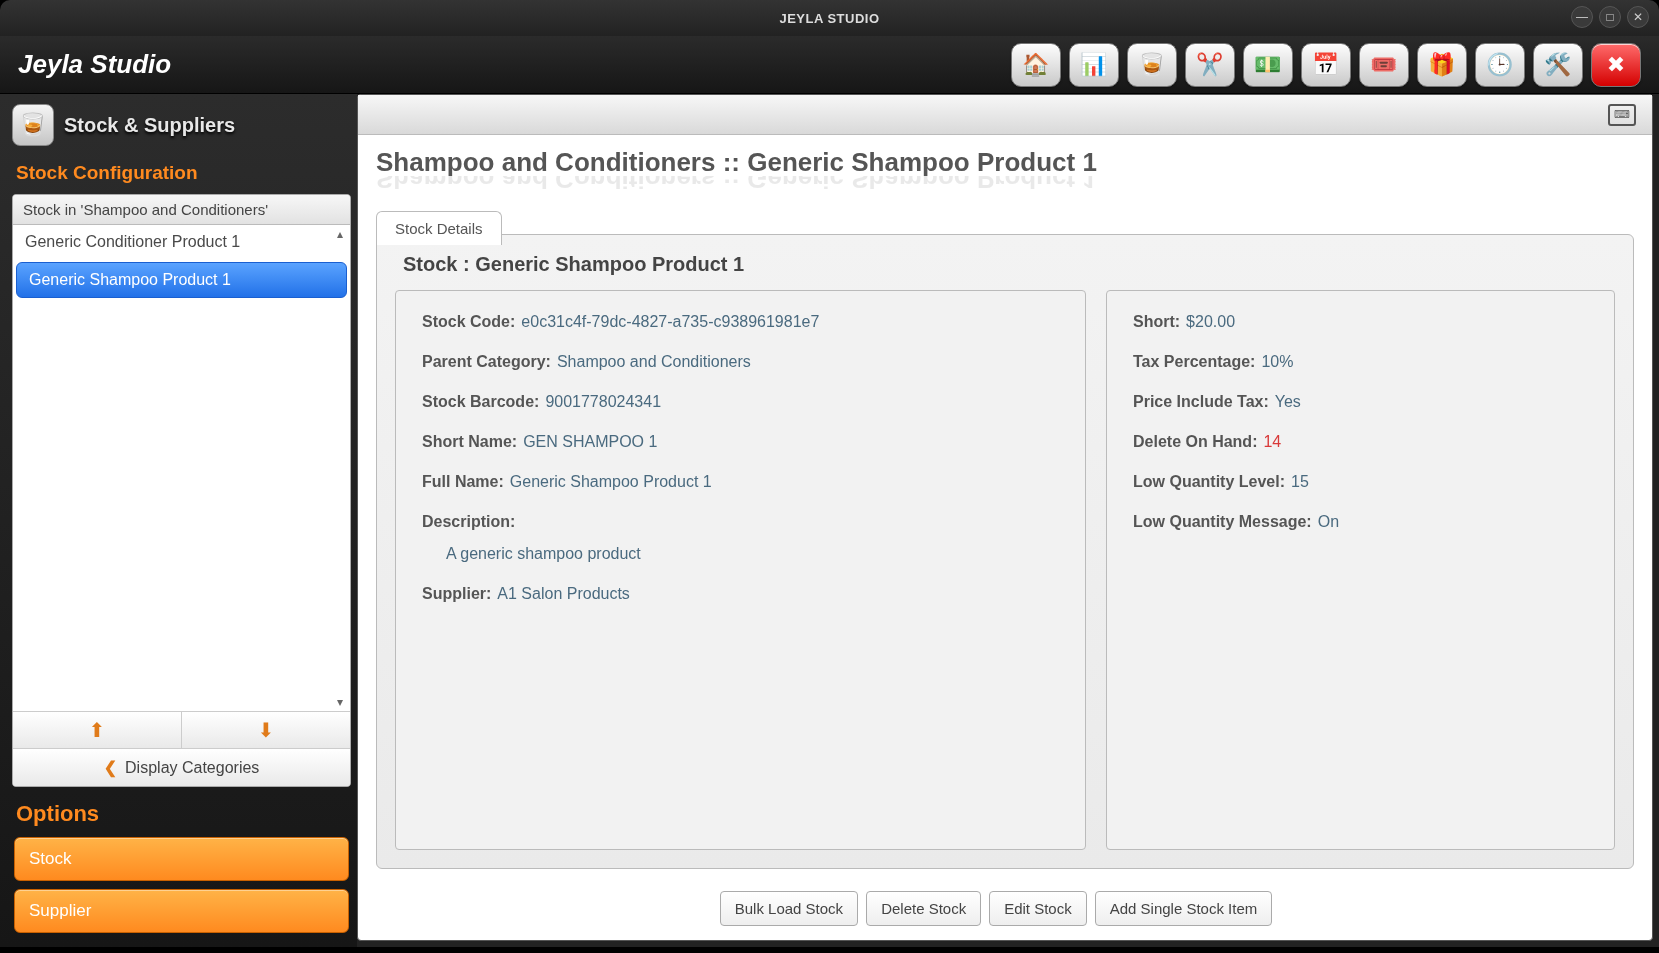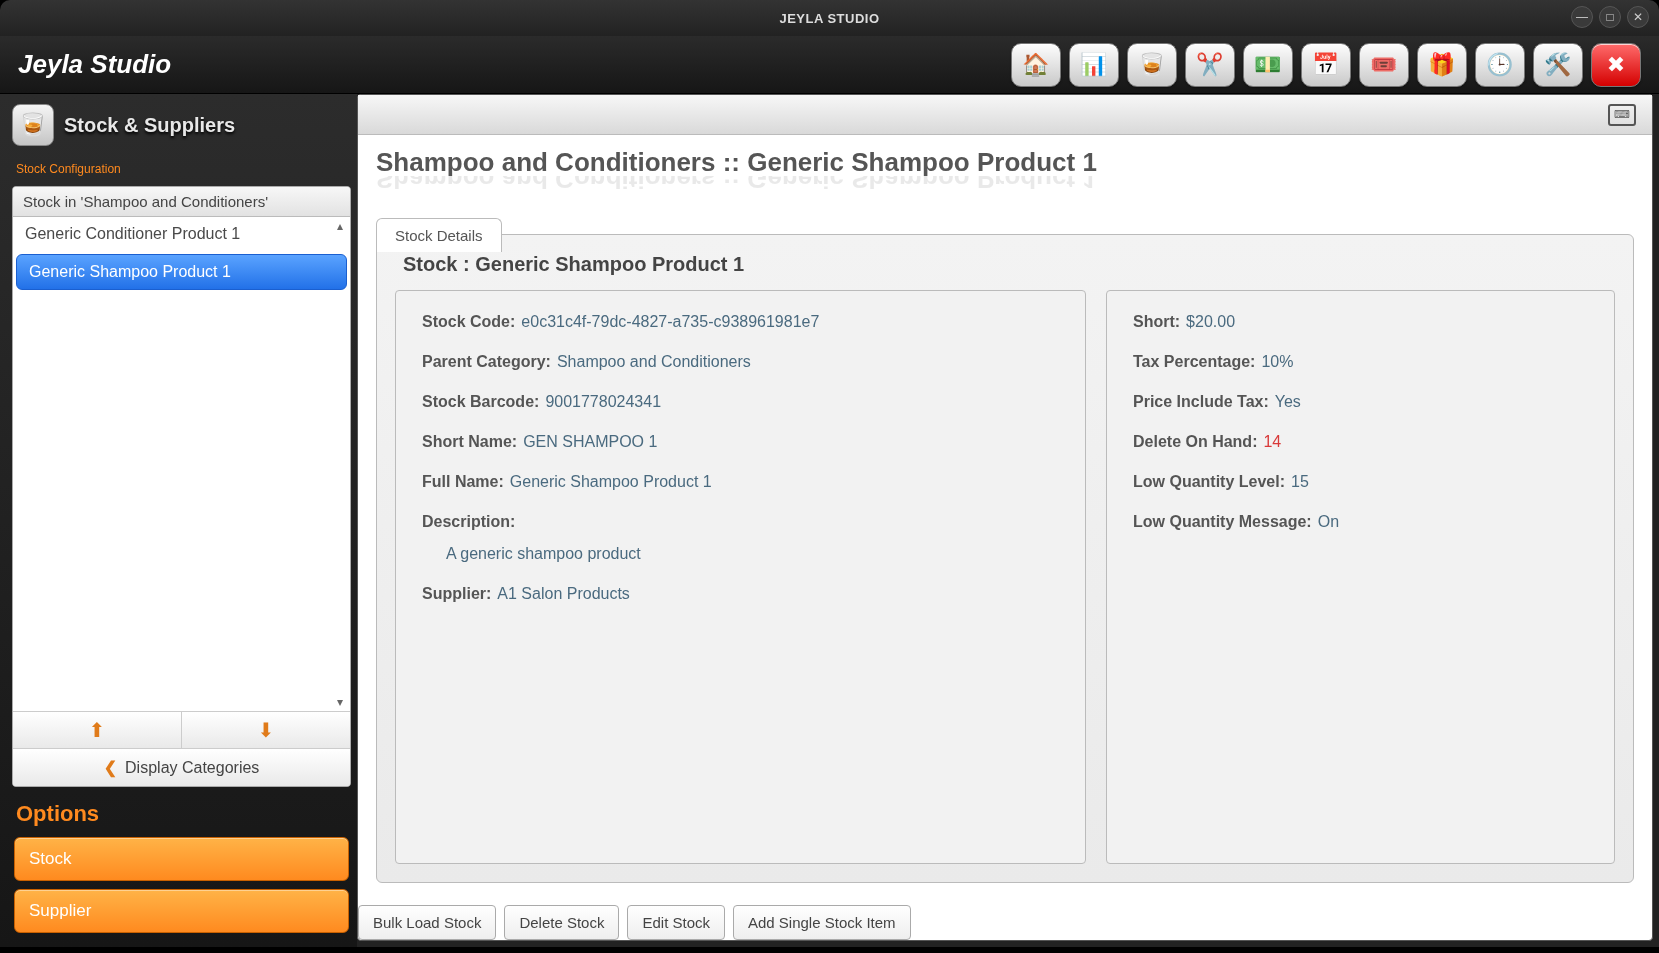--- a/index.html
+++ b/index.html
@@ -19,21 +19,21 @@
 .toolbar{display:flex;gap:8px}
 .tbtn{width:50px;height:44px;border-radius:10px;background:linear-gradient(#fdfdfd,#c9c9c9);border:1px solid #777;display:flex;align-items:center;justify-content:center;box-shadow:inset 0 1px 0 rgba(255,255,255,0.7),0 1px 2px rgba(0,0,0,0.4);cursor:pointer;font-size:22px}
 .tbtn.red{background:linear-gradient(#ff6b6b,#d40000);color:#fff}
 
 
 .body{flex:1;display:flex;background:#222;min-height:0}
 .sidebar{width:357px;background:linear-gradient(#2c2c2c,#161616);display:flex;flex-direction:column;padding:6px 6px 6px 12px;color:#fff}
 .side-header{display:flex;align-items:center;gap:10px;padding:4px 0 10px 0}
 .side-header-icon{width:42px;height:42px;border-radius:8px;background:linear-gradient(#f5f5f5,#c5c5c5);border:1px solid #888;display:flex;align-items:center;justify-content:center;font-size:22px}
 .side-title{color:#e8e8e8;font-size:20px;font-weight:600;text-shadow:0 2px 3px #000}
-.section-label{color:#ff8a1f;font-size:12px;font-weight:400;padding:6px 4px 10px 4px}
+.section-label{color:#ff8a1f;font-size:19px;font-weight:700;padding:6px 4px 10px 4px}
 .list-panel{background:#fff;border:1px solid #aaa;border-radius:4px;flex:1;display:flex;flex-direction:column;min-height:0;overflow:hidden;color:#333}
 .list-head{background:linear-gradient(#f7f7f7,#e2e2e2);border-bottom:1px solid #bbb;padding:6px 10px;font-size:15px;color:#444}
 .list-body{flex:1;overflow:auto;position:relative}
 .list-item{padding:8px 12px;font-size:16px;color:#4a4a4a;cursor:pointer}
 .list-item.sel{margin:3px;border-radius:6px;background:linear-gradient(#5aa3ff,#2271e8);color:#fff;border:1px solid #1a5fd0}
 .scroll-ind{position:absolute;right:2px;top:2px;width:16px;color:#666;font-size:12px;text-align:center}
 .scroll-ind.bottom{top:auto;bottom:2px}
 .nav-row{display:flex;border-top:1px solid #ccc}
 .nav-half{flex:1;background:linear-gradient(#fff,#e9e9e9);height:36px;display:flex;align-items:center;justify-content:center;font-size:20px;color:#e07b1a;cursor:pointer;border-right:1px solid #ccc}
 .nav-half:last-child{border-right:none}
@@ -42,33 +42,33 @@
 .options-label{color:#ff8a1f;font-size:22px;font-weight:600;padding:14px 4px 10px 4px}
 .opt-btn{height:44px;border-radius:6px;background:linear-gradient(#ffb347,#ff8a1f);border:1px solid #c86000;margin:0 2px 8px 2px;display:flex;align-items:center;padding:0 14px;color:#fff;font-size:17px;cursor:pointer;box-shadow:inset 0 1px 0 rgba(255,255,255,0.4)}
 
 .main{flex:1;display:flex;flex-direction:column;background:#fff;border:1px solid #555;border-radius:4px;margin:0 6px 6px 0;min-width:0}
 .main-topstrip{height:40px;background:linear-gradient(#f7f7f7,#d9d9d9);border-bottom:1px solid #bbb;display:flex;align-items:center;justify-content:flex-end;padding-right:16px}
 .kbd-icon{width:28px;height:22px;border:2px solid #555;border-radius:3px;display:flex;align-items:center;justify-content:center;font-size:11px;color:#555;cursor:pointer}
 .crumb-wrap{padding:12px 18px 0 18px}
 .crumb{font-size:26px;font-weight:bold;color:#555}
 .crumb-refl{font-size:26px;font-weight:bold;color:#555;transform:scaleY(-1);opacity:0.12;margin-top:-2px;height:18px;overflow:hidden}
 .tabrow{display:flex;padding:0 18px;margin-top:6px}
-.tab{padding:8px 18px;border:1px solid #bbb;border-bottom:none;border-top-left-radius:6px;border-top-right-radius:6px;background:#fff;font-size:15px;color:#555;position:relative;top:18px;cursor:pointer}
+.tab{padding:8px 18px;border:1px solid #bbb;border-bottom:none;border-top-left-radius:6px;border-top-right-radius:6px;background:#fff;font-size:15px;color:#555;position:relative;top:11px;cursor:pointer}
 .detail-area{flex:1;margin:0 18px 12px 18px;border:1px solid #bbb;border-radius:6px;background:linear-gradient(#f3f3f3,#eaeaea);padding:18px;display:flex;flex-direction:column;min-height:0}
 .detail-title{font-size:20px;font-weight:bold;color:#444;margin:0 0 14px 8px}
 .cols{flex:1;display:flex;gap:20px;min-height:0}
 .card{border:1px solid #bbb;border-radius:4px;background:#f2f2f2;padding:22px 26px;font-size:16px;color:#444}
 .card.left{flex:1.4}
 .card.right{flex:1}
 .row{margin-bottom:22px}
 .lbl{font-weight:bold;color:#555;display:inline}
 .val{color:#4a6a7f;margin-left:6px}
 .val.red{color:#d93a3a}
 .desc-val{color:#4a6a7f;margin:14px 0 0 24px}
-.btnbar{display:flex;justify-content:flex-start;gap:8px;padding:10px 18px 0 0}
+.btnbar{display:flex;justify-content:center;gap:8px;padding:10px 18px 14px 0}
 .act-btn{padding:8px 14px;border:1px solid #aaa;border-radius:4px;background:linear-gradient(#fff,#eee);font-size:15px;color:#444;cursor:pointer}
 </style>
 </head>
 <body>
 
 <div class="outer">
 <div class="window">
 
   <div class="titlebar">
     <span class="titlebar-title">JEYLA STUDIO</span>

